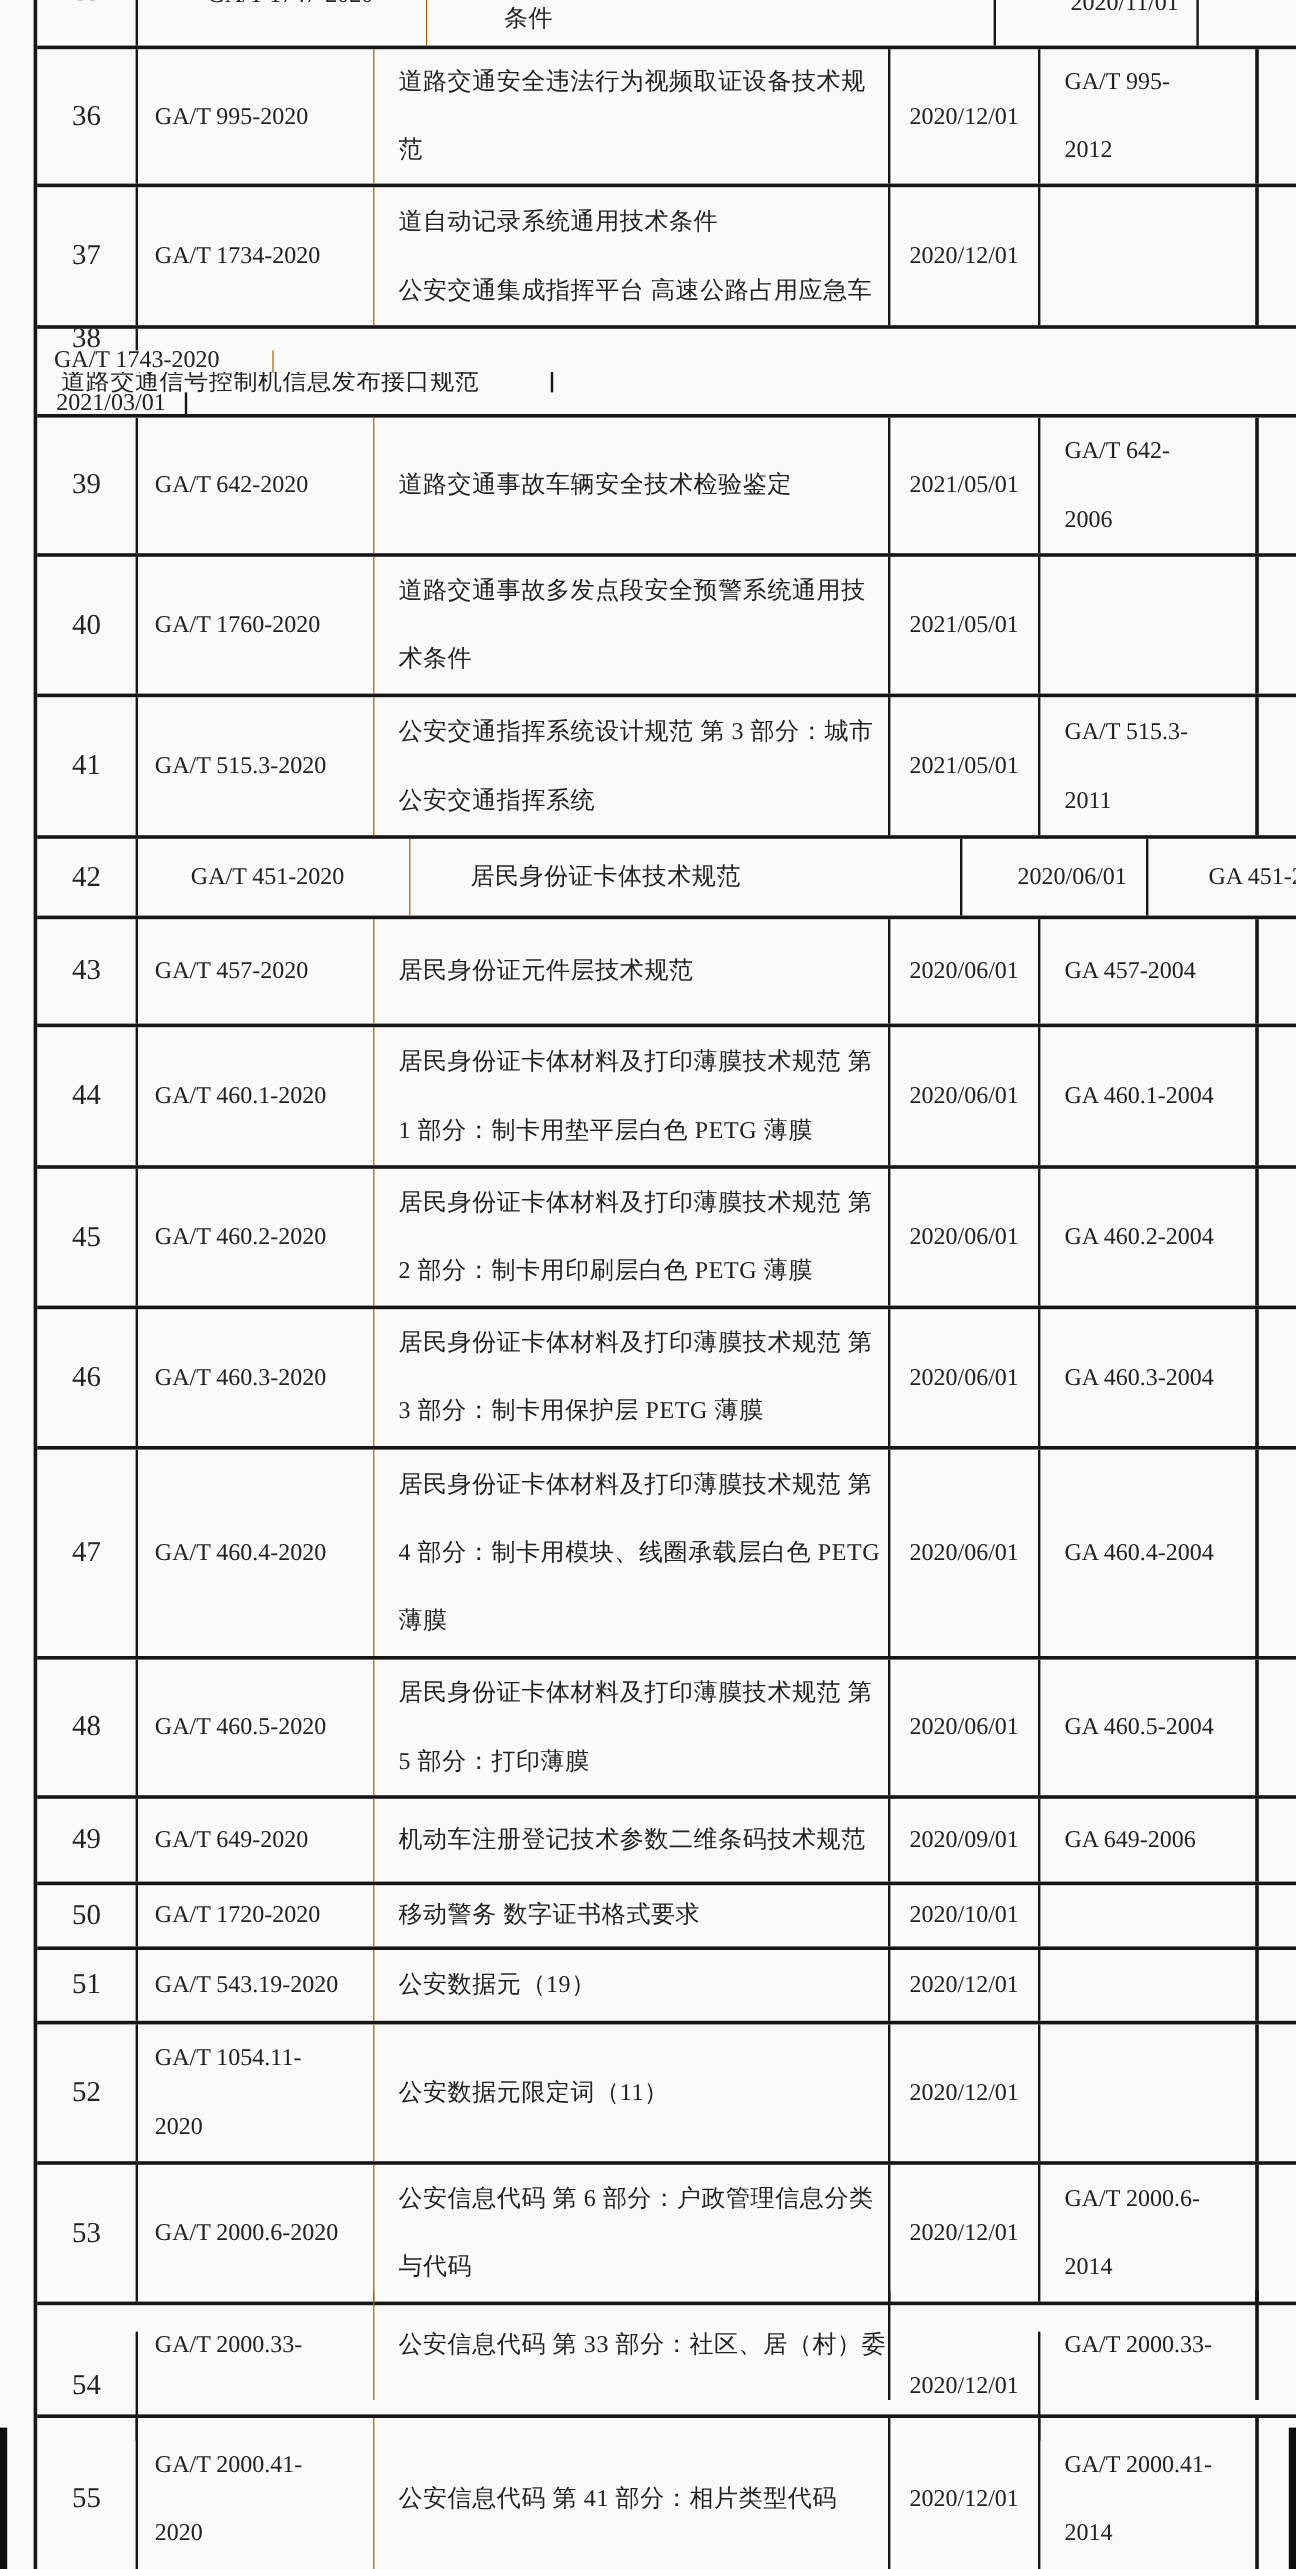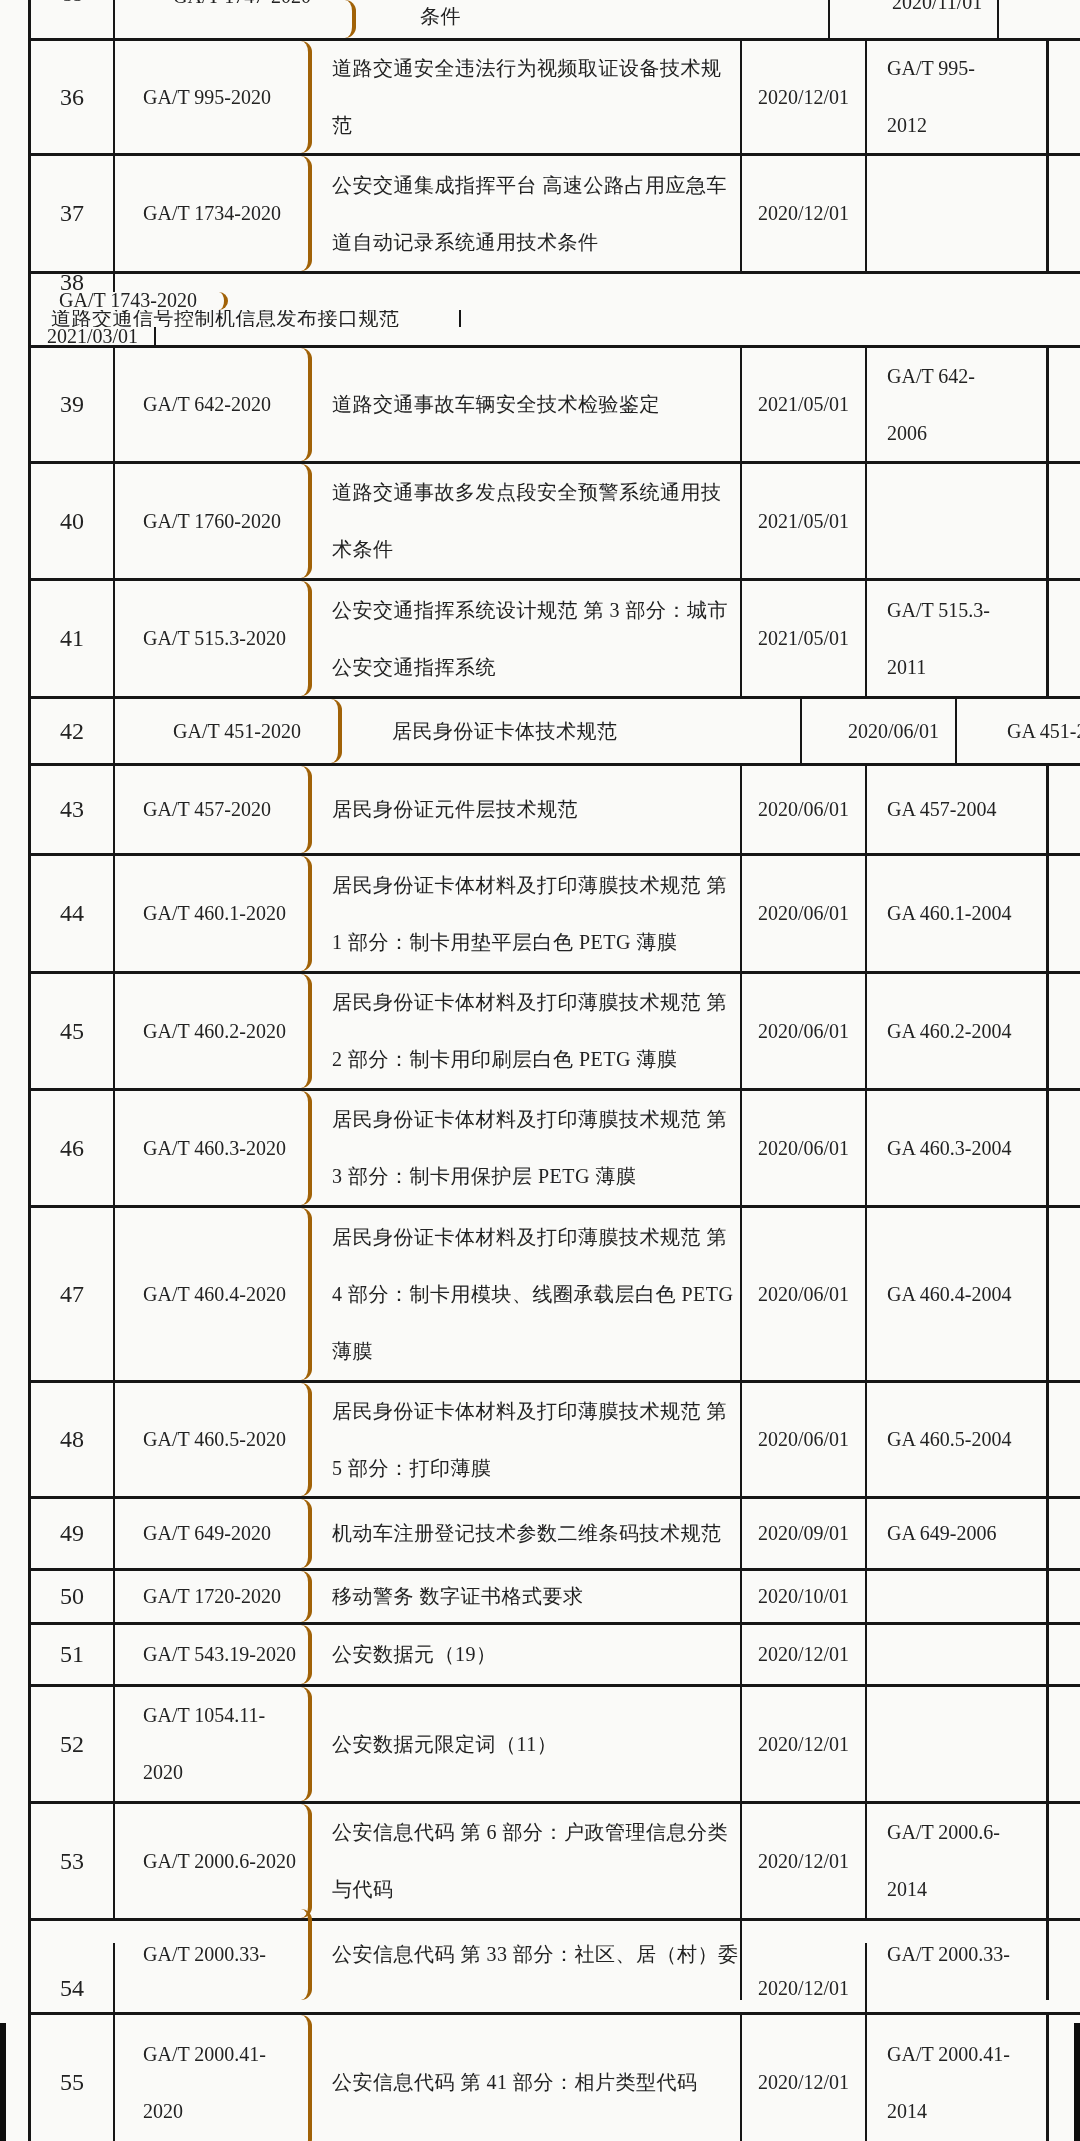--- a/index.html
+++ b/index.html
@@ -23,21 +23,21 @@
   }
   .cell{
     box-sizing:border-box;
     position:relative;
     display:flex;
     flex-direction:column;
     justify-content:center;
     overflow:hidden;
   }
   .c-no{width:84px;border-right:2px solid #161616;align-items:center;}
-  .c-code{width:197px;border-right:4px solid #a16207;align-items:flex-start;padding-left:28px;border-radius:11px;}
+  .c-code{width:197px;border-right:1px solid #a16207;align-items:flex-start;padding-left:14px;}
   .c-name{width:430px;border-right:2px solid #161616;align-items:flex-start;padding-left:20px;}
   .c-date{width:125px;border-right:2px solid #161616;align-items:center;}
   .c-old{width:182px;border-right:3px solid #161616;align-items:flex-start;padding-left:20px;}
   .ln{line-height:57px;white-space:nowrap;font-size:20px;}
   .c-no .ln{font-size:24px;}
   .c-name .ln{font-size:20px;letter-spacing:0.5px;}
   
   .partial .cell{overflow:hidden;}
   .sliver{
     position:absolute;
@@ -92,22 +92,22 @@
       </div>
     </div>
     <div class="row" style="height: 118px;">
       <div class="cell c-no">
         <div class="ln">37</div>
       </div>
       <div class="cell c-code">
         <div class="ln">GA/T 1734-2020</div>
       </div>
       <div class="cell c-name">
+        <div class="ln">道自动记录系统通用技术条件</div>
         <div class="ln">公安交通集成指挥平台 高速公路占用应急车</div>
-        <div class="ln">道自动记录系统通用技术条件</div>
       </div>
       <div class="cell c-date">
         <div class="ln">2020/12/01</div>
       </div>
       <div class="cell c-old"></div>
     </div>
     <div class="row" style="height: 74px; flex-direction: column;">
       <div class="cell c-no">
         <div class="ln">38</div>
       </div>

